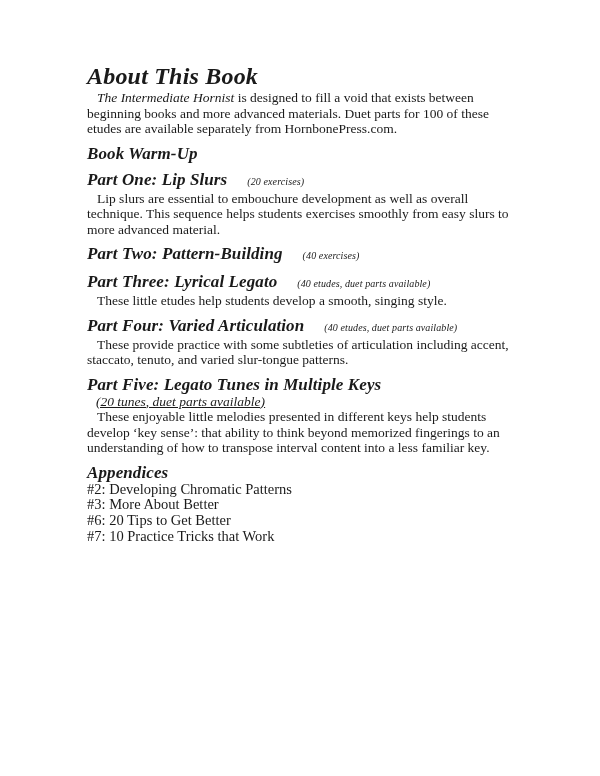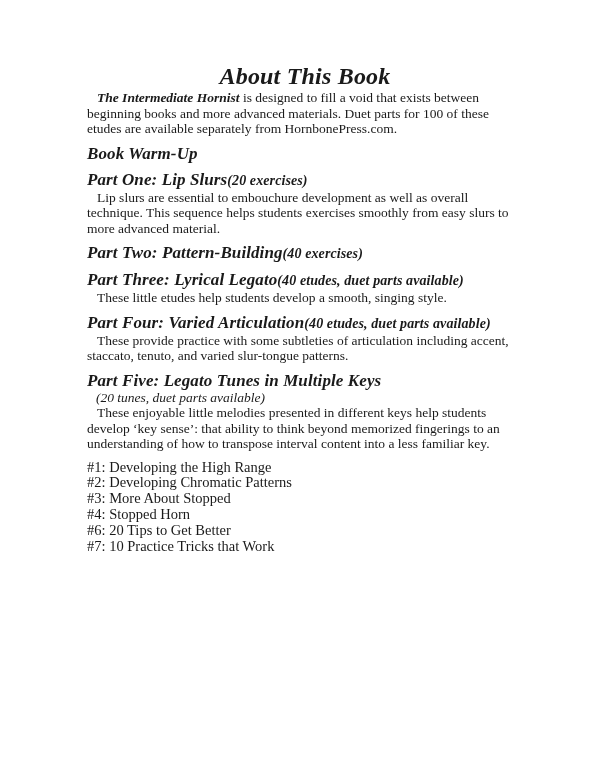--- a/index.html
+++ b/index.html
@@ -5,37 +5,37 @@
   * { margin:0; padding:0; box-sizing:border-box; }
   html, body { background:#ffffff; }
   body {
     width:600px; height:776px; position:relative; overflow:hidden;
     font-family:"Liberation Serif", "DejaVu Serif", serif;
     color:#1a1a1a;
   }
   .doc { position:absolute; left:87px; top:0; width:436px; }
   h1.page-title {
     font-size:24px; line-height:28px; font-weight:bold; font-style:italic;
-    margin-top:62px; letter-spacing:0.2px;text-align:center;
+    margin-top:62px; letter-spacing:0.2px;
   }
   .body {
     font-size:13.5px; line-height:15.5px; text-indent:10px;
   }
   .section { margin-top:8px; }
   h2.sec-heading {
     font-size:17px; line-height:18px; font-weight:bold; font-style:italic;
     letter-spacing:0.1px;
   }
   .subnote {
-    font-weight:bold; font-style:italic; font-size:14px; margin-left:0;
+    font-weight:normal; font-style:italic; font-size:10px; margin-left:20px;
   }
   .subnote-line {
-    font-style:italic; font-size:13.5px; line-height:15.5px; padding-left:9px;
+    font-style:italic; font-size:13.5px; line-height:15.5px; padding-left:9px;text-decoration:underline;
   }
-  .book-title { font-style:italic;font-weight:bold; }
+  .book-title { font-style:italic; }
   .appendix-item { font-size:14.5px; line-height:15.9px; }
 </style>
 </head>
 <body>
 
 <main class="doc">
 
   <h1 class="page-title">About This Book</h1>
 
   <p class="body"><span class="book-title">The Intermediate Hornist</span><span> is designed to fill a void that exists between beginning books and more advanced materials. Duet parts for 100 of these etudes are available separately from HornbonePress.com.</span></p>
@@ -63,23 +63,22 @@
     <p class="body">These provide practice with some subtleties of articulation including accent, staccato, tenuto, and varied slur-tongue patterns.</p>
   </section>
 
   <section class="section">
     <h2 class="sec-heading"><span>Part Five: Legato Tunes in Multiple Keys</span></h2>
     <div class="subnote-line">(20 tunes, duet parts available)</div>
     <p class="body">These enjoyable little melodies presented in different keys help students develop ‘key sense’: that ability to think beyond memorized fingerings to an understanding of how to transpose interval content into a less familiar key.</p>
   </section>
 
   <section class="section">
+    <h2 class="sec-heading"><span>Appendices</span></h2>
     <div>
-      <div class="appendix-item">#1: Developing the High Range</div>
       <div class="appendix-item">#2: Developing Chromatic Patterns</div>
-      <div class="appendix-item">#3: More About Stopped</div>
-      <div class="appendix-item">#4: Stopped Horn</div>
+      <div class="appendix-item">#3: More About Better</div>
       <div class="appendix-item">#6: 20 Tips to Get Better</div>
       <div class="appendix-item">#7: 10 Practice Tricks that Work</div>
     </div>
   </section>
 
 </main>
 
 </body></html>

